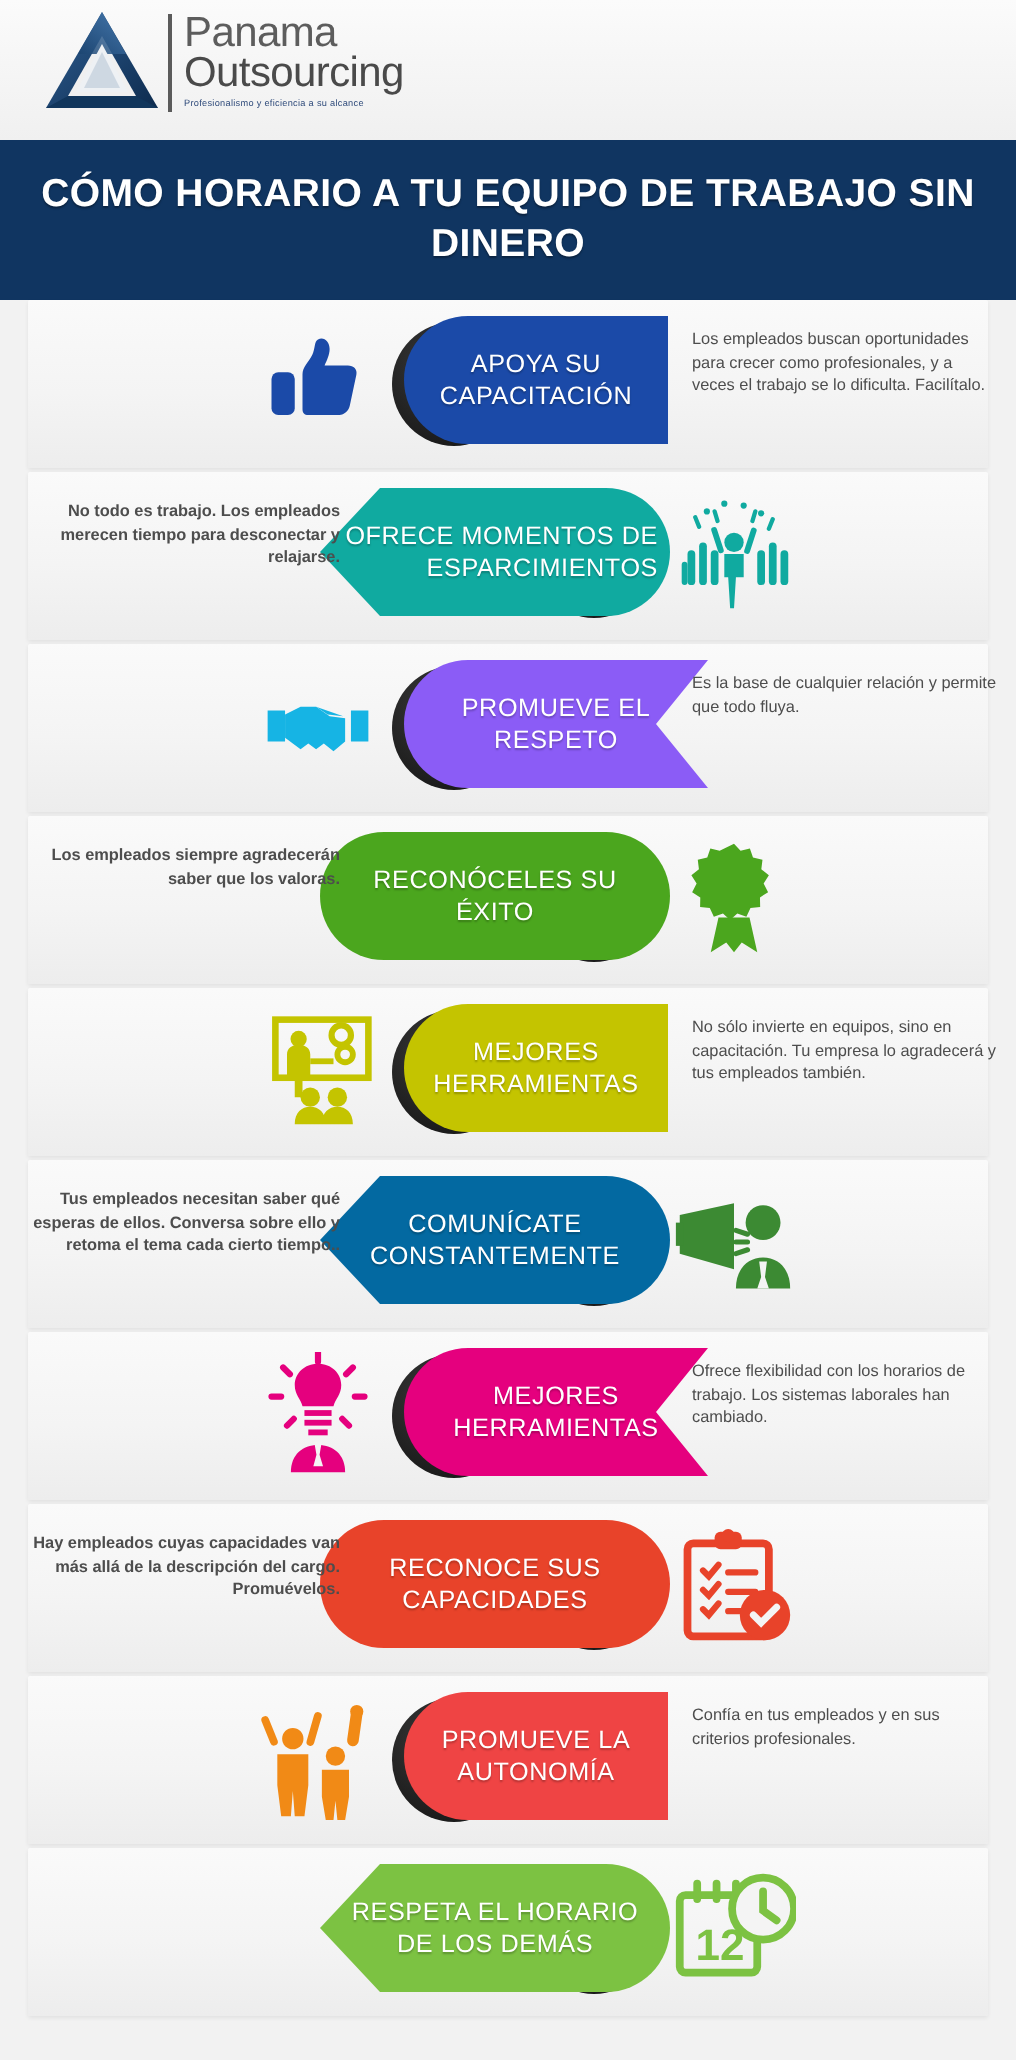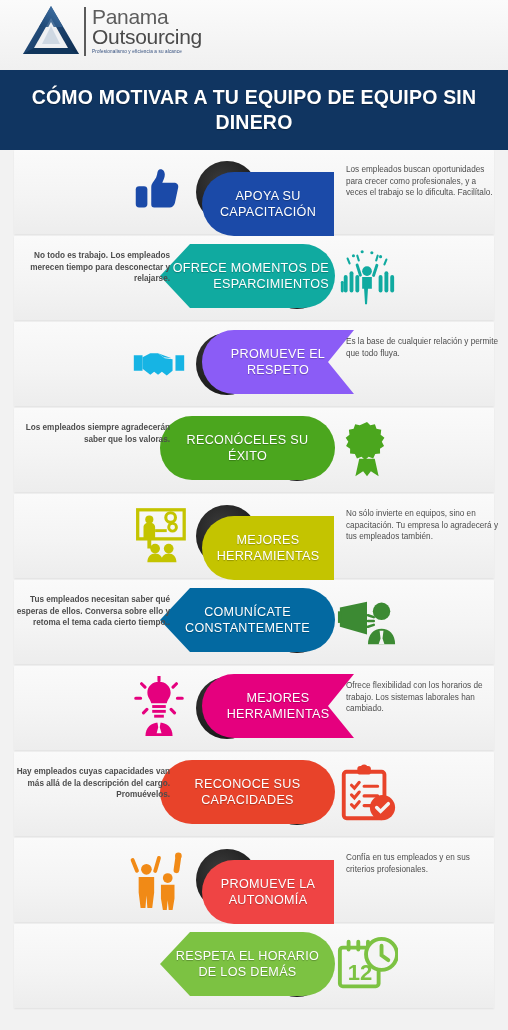--- a/index.html
+++ b/index.html
@@ -100,21 +100,20 @@
     width: 62px; height: 62px;
     border-radius: 50%;
     background: radial-gradient(circle at 40% 34%, #3b3b3b 0%, #222 55%, #111 100%);
     z-index: 1;
     top: 11px;
   }
 
   
   .shape-round-right {       
     border-radius: 32px 0 0 32px;
-    margin-top: 14px;
   }
   .shape-arrow-left {        
     border-radius: 0 32px 32px 0;
     clip-path: polygon(30px 0, 100% 0, 100% 100%, 30px 100%, 0 50%);
   }
   .shape-ribbon {            
     border-radius: 32px 0 0 32px;
     clip-path: polygon(0 0, 100% 0, calc(100% - 26px) 50%, 100% 100%, 0 100%);
   }
   .shape-pill { border-radius: 32px; }
@@ -168,21 +167,21 @@
       </span>
       <div class="logo-text">
         <div class="logo-l1">Panama</div>
         <div class="logo-l2">Outsourcing</div>
         <div class="logo-l3">Profesionalismo y eficiencia a su alcance</div>
       </div>
     </div>
   </div>
 
   <div class="titlebar">
-    <div class="title">CÓMO MOTIVAR A TU EQUIPO DE EQUIPO SIN DINERO</div>
+    <div class="title">CÓMO HORARIO A TU EQUIPO DE TRABAJO SIN DINERO</div>
   </div>
 
   <div class="content">
       <div class="row" style="top: 0px;">
         <div class="strip"></div>
         <div class="disc" style="left: 196px;"></div>
         <div class="banner shape-round-right" style="background: rgb(27, 74, 168); left: 202px; width: 132px;">
           <span class="blabel">APOYA SU CAPACITACIÓN</span>
         </div>
         <div class="desc right">Los empleados buscan oportunidades para crecer como profesionales, y a veces el trabajo se lo dificulta. Facilítalo.</div>

